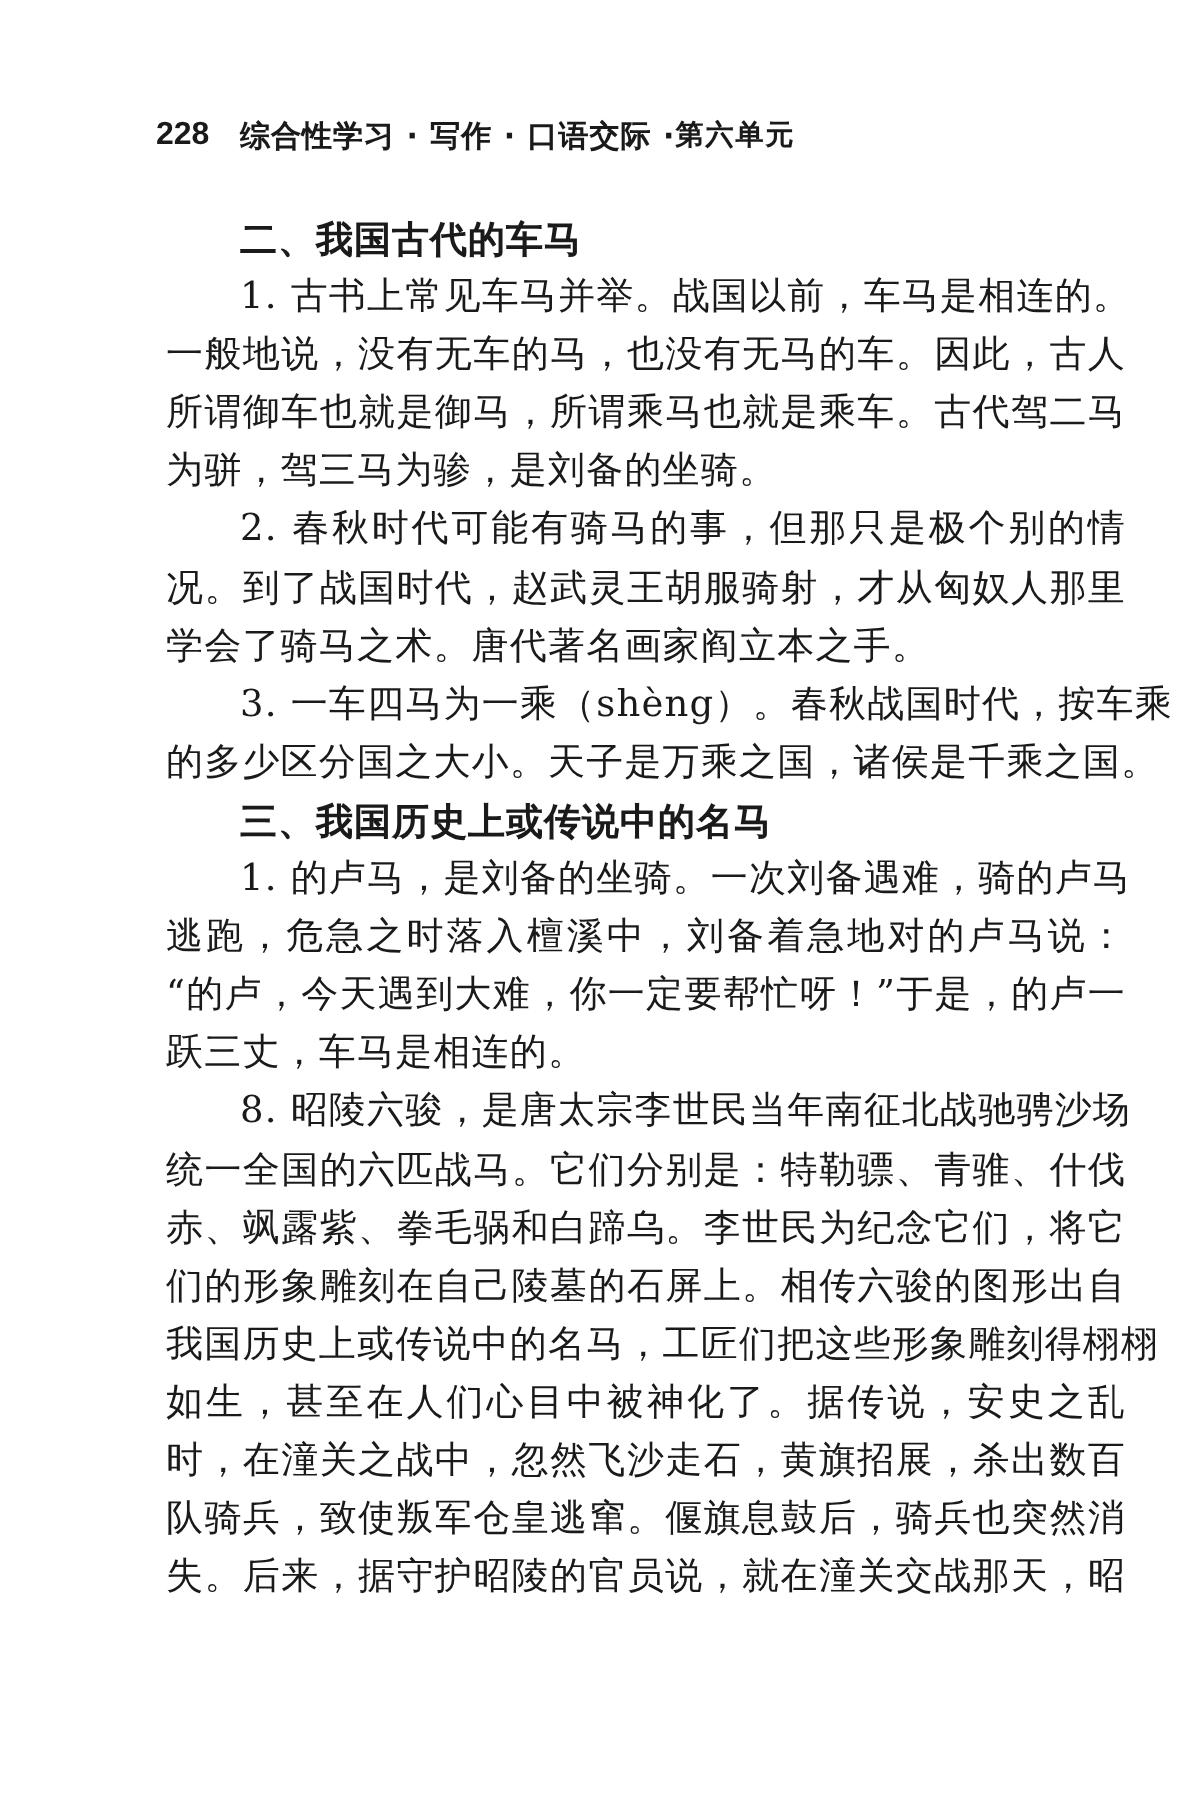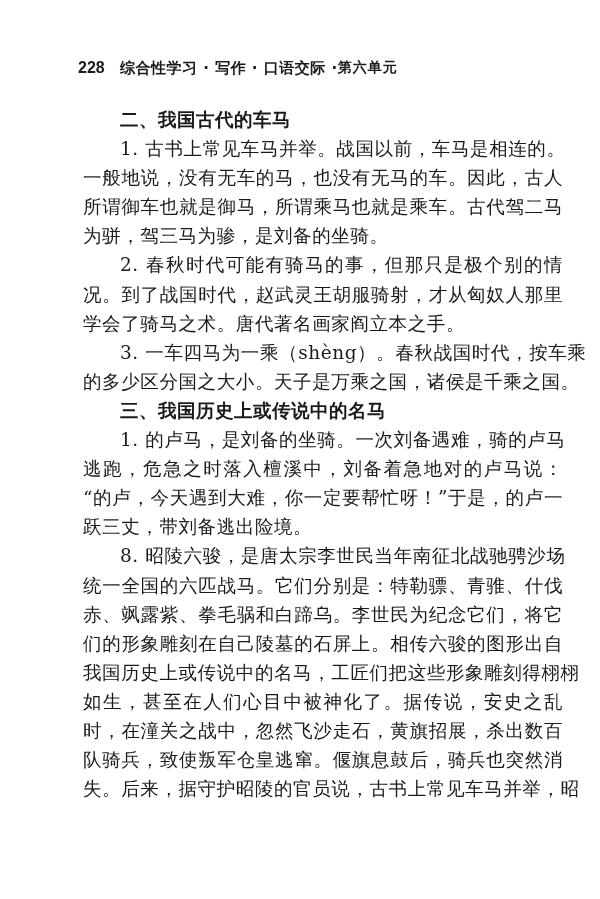--- a/index.html
+++ b/index.html
@@ -43,26 +43,26 @@
   <div>
     <div class="line indent">3. 一车四马为一乘（shèng）。春秋战国时代，按车乘</div>
     <div class="line">的多少区分国之大小。天子是万乘之国，诸侯是千乘之国。</div>
   </div>
 
   <div class="heading">三、我国历史上或传说中的名马</div>
   <div>
     <div class="line indent">1. 的卢马，是刘备的坐骑。一次刘备遇难，骑的卢马</div>
     <div class="line">逃跑，危急之时落入檀溪中，刘备着急地对的卢马说：</div>
     <div class="line">“的卢，今天遇到大难，你一定要帮忙呀！”于是，的卢一</div>
-    <div class="line last">跃三丈，带刘备逃出险境。</div>
+    <div class="line last">跃三丈，车马是相连的。</div>
   </div>
   <div>
     <div class="line indent">8. 昭陵六骏，是唐太宗李世民当年南征北战驰骋沙场</div>
     <div class="line">统一全国的六匹战马。它们分别是：特勒骠、青骓、什伐</div>
     <div class="line">赤、飒露紫、拳毛䯄和白蹄乌。李世民为纪念它们，将它</div>
     <div class="line">们的形象雕刻在自己陵墓的石屏上。相传六骏的图形出自</div>
     <div class="line">我国历史上或传说中的名马，工匠们把这些形象雕刻得栩栩</div>
     <div class="line">如生，甚至在人们心目中被神化了。据传说，安史之乱</div>
     <div class="line">时，在潼关之战中，忽然飞沙走石，黄旗招展，杀出数百</div>
     <div class="line">队骑兵，致使叛军仓皇逃窜。偃旗息鼓后，骑兵也突然消</div>
-    <div class="line">失。后来，据守护昭陵的官员说，古书上常见车马并举，昭</div>
+    <div class="line">失。后来，据守护昭陵的官员说，就在潼关交战那天，昭</div>
   </div>
 </div>
 
 </body></html>

